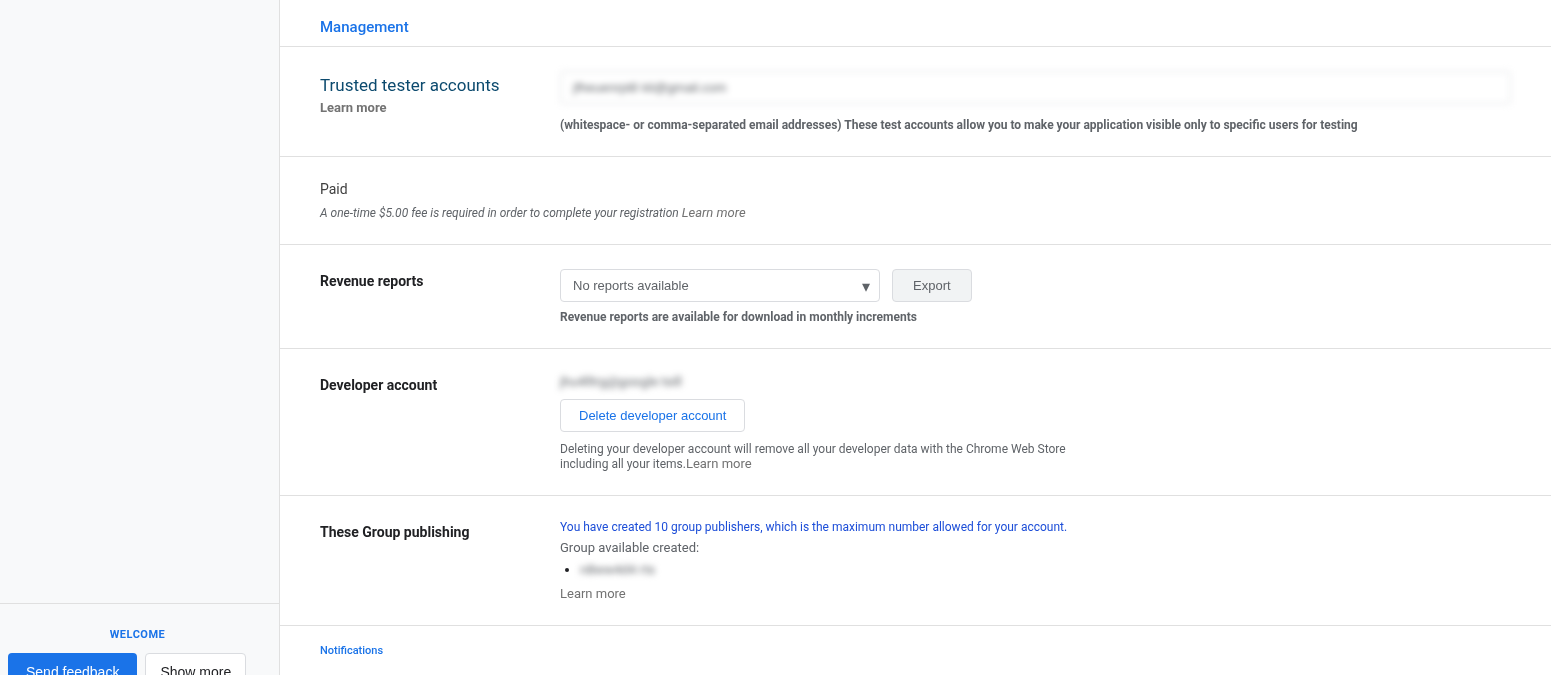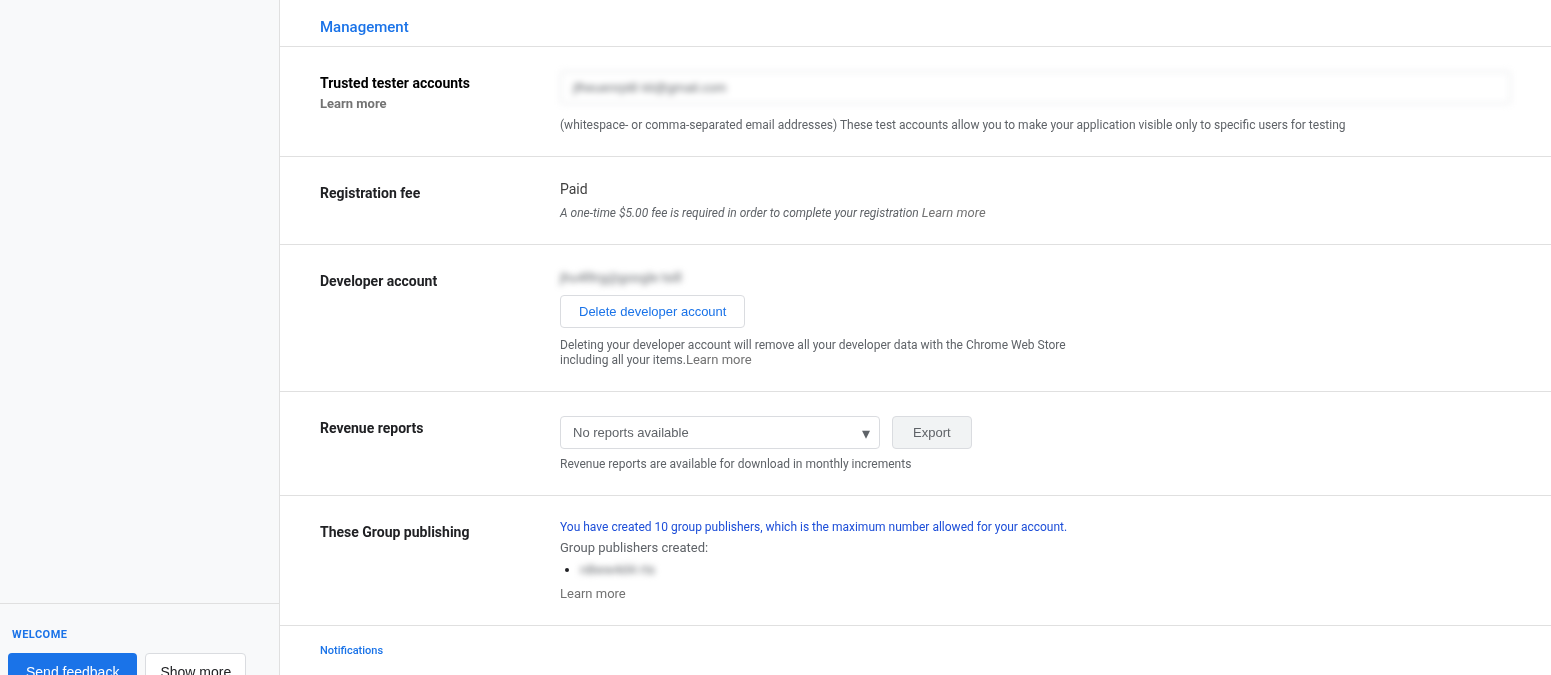--- a/index.html
+++ b/index.html
@@ -27,20 +27,21 @@
     .sidebar-bottom {
       padding: 16px 0 0 0;
       border-top: 1px solid #e0e0e0;
     }
     .welcome-label {
       font-size: 11px;
       font-weight: 700;
       color: #1a73e8;
       padding: 8px 16px 4px 12px;
       letter-spacing: 0.5px;
+      text-align: center;
     }
     .sidebar-actions {
       display: flex;
       gap: 0;
       padding: 8px 8px 16px 8px;
     }
     .send-feedback-btn {
       background: #1a73e8;
       color: #fff;
       border: none;
@@ -94,23 +95,23 @@
       min-width: 240px;
       font-size: 14px;
       font-weight: 700;
       color: #202124;
       padding-top: 4px;
     }
     .settings-row-content {
       flex: 1;
     }
     .trusted-tester-label {
-      font-size: 14px;
-      font-weight: 700;
-      color: #000000;
+      font-size: 17px;
+      font-weight: 400;
+      color: #0c4a6e;
       margin-bottom: 4px;
     }
     .learn-more-link {
       color: #737373;
       text-decoration: none;
       font-size: 13px;
       cursor: pointer;
     }
     .trusted-tester-input {
       width: 100%;
@@ -120,20 +121,21 @@
       font-size: 13px;
       color: #5f6368;
       background: #fff;
       margin-bottom: 8px;
       filter: blur(3px);
     }
     .helper-text {
       font-size: 12px;
       color: #5f6368;
       margin-top: 6px;
+      font-weight: bold;
     }
     .registration-paid {
       font-size: 14px;
       color: #404040;
       margin-bottom: 8px;
     }
     .registration-info {
       font-size: 12px;
       color: #5f6368;
       font-style: italic;
@@ -261,36 +263,24 @@
         <div class="trusted-tester-label">Trusted tester accounts</div>
         <a class="learn-more-link">Learn more</a>
       </div>
       <div class="settings-row-content">
         <input class="trusted-tester-input" type="text" value="jfheuenrpt8 kli@gmail.com" style="">
         <div class="helper-text">(whitespace- or comma-separated email addresses) These test accounts allow you to make your application visible only to specific users for testing</div>
       </div>
     </div>
 
     <div class="settings-row">
-      <div class="settings-row-label">Registration fee</div>
       <div class="settings-row-content">
         <div class="registration-paid">Paid</div>
         <div class="registration-info">
           <span>A one-time $5.00 fee is required in order to complete your registration </span><a class="learn-more-link">Learn more</a>
-        </div>
-      </div>
-    </div>
-
-    <div class="settings-row">
-      <div class="settings-row-label">Developer account</div>
-      <div class="settings-row-content">
-        <div class="developer-account-email">jhu4lltrg@google tsill</div>
-        <button class="delete-account-btn">Delete developer account</button>
-        <div class="delete-warning">
-          <span>Deleting your developer account will remove all your developer data with the Chrome Web Store including all your items.</span><a class="learn-more-link">Learn more</a>
         </div>
       </div>
     </div>
 
     <div class="settings-row">
       <div class="settings-row-label">Revenue reports</div>
       <div class="settings-row-content">
         <div class="revenue-select-row">
           <div class="select-wrapper">
             <select class="revenue-select">
@@ -298,24 +288,35 @@
             </select>
             <span class="select-arrow">▾</span>
           </div>
           <button class="export-btn">Export</button>
         </div>
         <div class="helper-text">Revenue reports are available for download in monthly increments</div>
       </div>
     </div>
 
     <div class="settings-row">
+      <div class="settings-row-label">Developer account</div>
+      <div class="settings-row-content">
+        <div class="developer-account-email">jhu4lltrg@google tsill</div>
+        <button class="delete-account-btn">Delete developer account</button>
+        <div class="delete-warning">
+          <span>Deleting your developer account will remove all your developer data with the Chrome Web Store including all your items.</span><a class="learn-more-link">Learn more</a>
+        </div>
+      </div>
+    </div>
+
+    <div class="settings-row">
       <div class="settings-row-label">These Group publishing</div>
       <div class="settings-row-content">
         <div class="group-publishing-info">You have created 10 group publishers, which is the maximum number allowed for your account.</div>
-        <div class="group-publishing-created">Group publishers created:</div>
+        <div class="group-publishing-created">Group available created:</div>
         <ul class="group-publisher-list">
           <li>
             <span class="group-publisher-item">n8ww4d4 rts</span>
           </li>
         </ul>
         <a class="learn-more-link">Learn more</a>
       </div>
     </div>
 
     <a class="notifications-title-link">Notifications</a>

